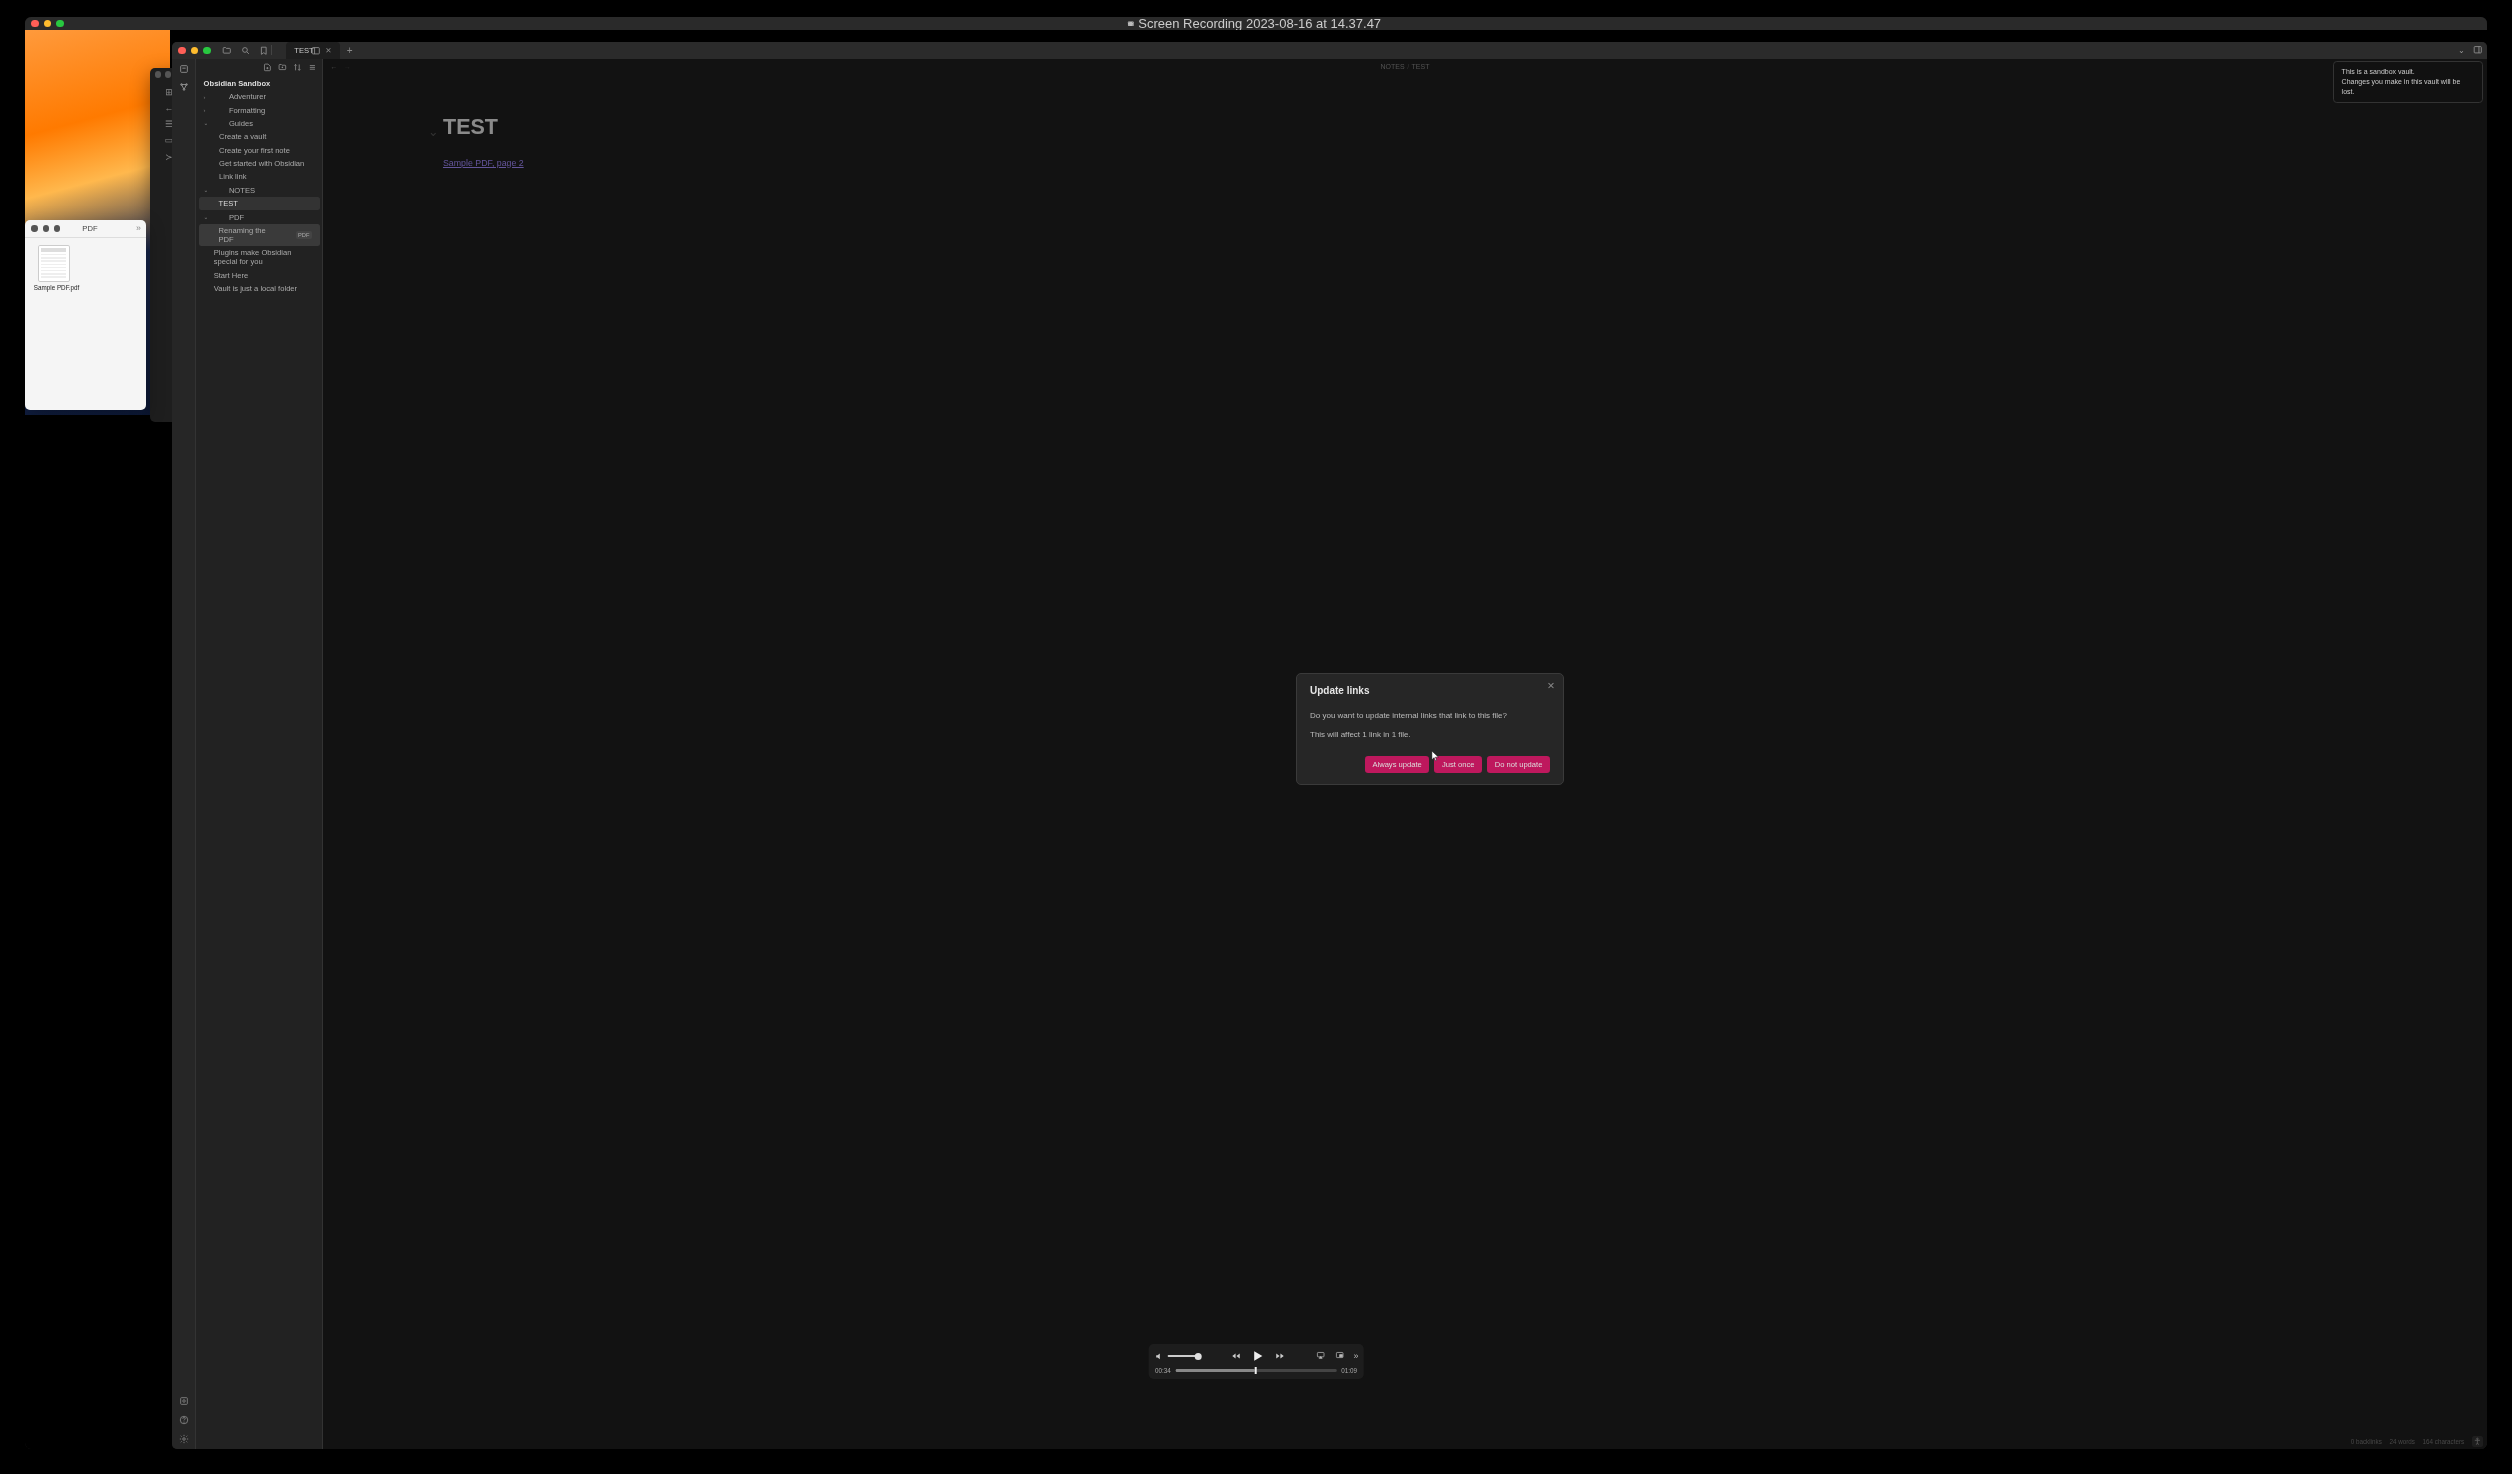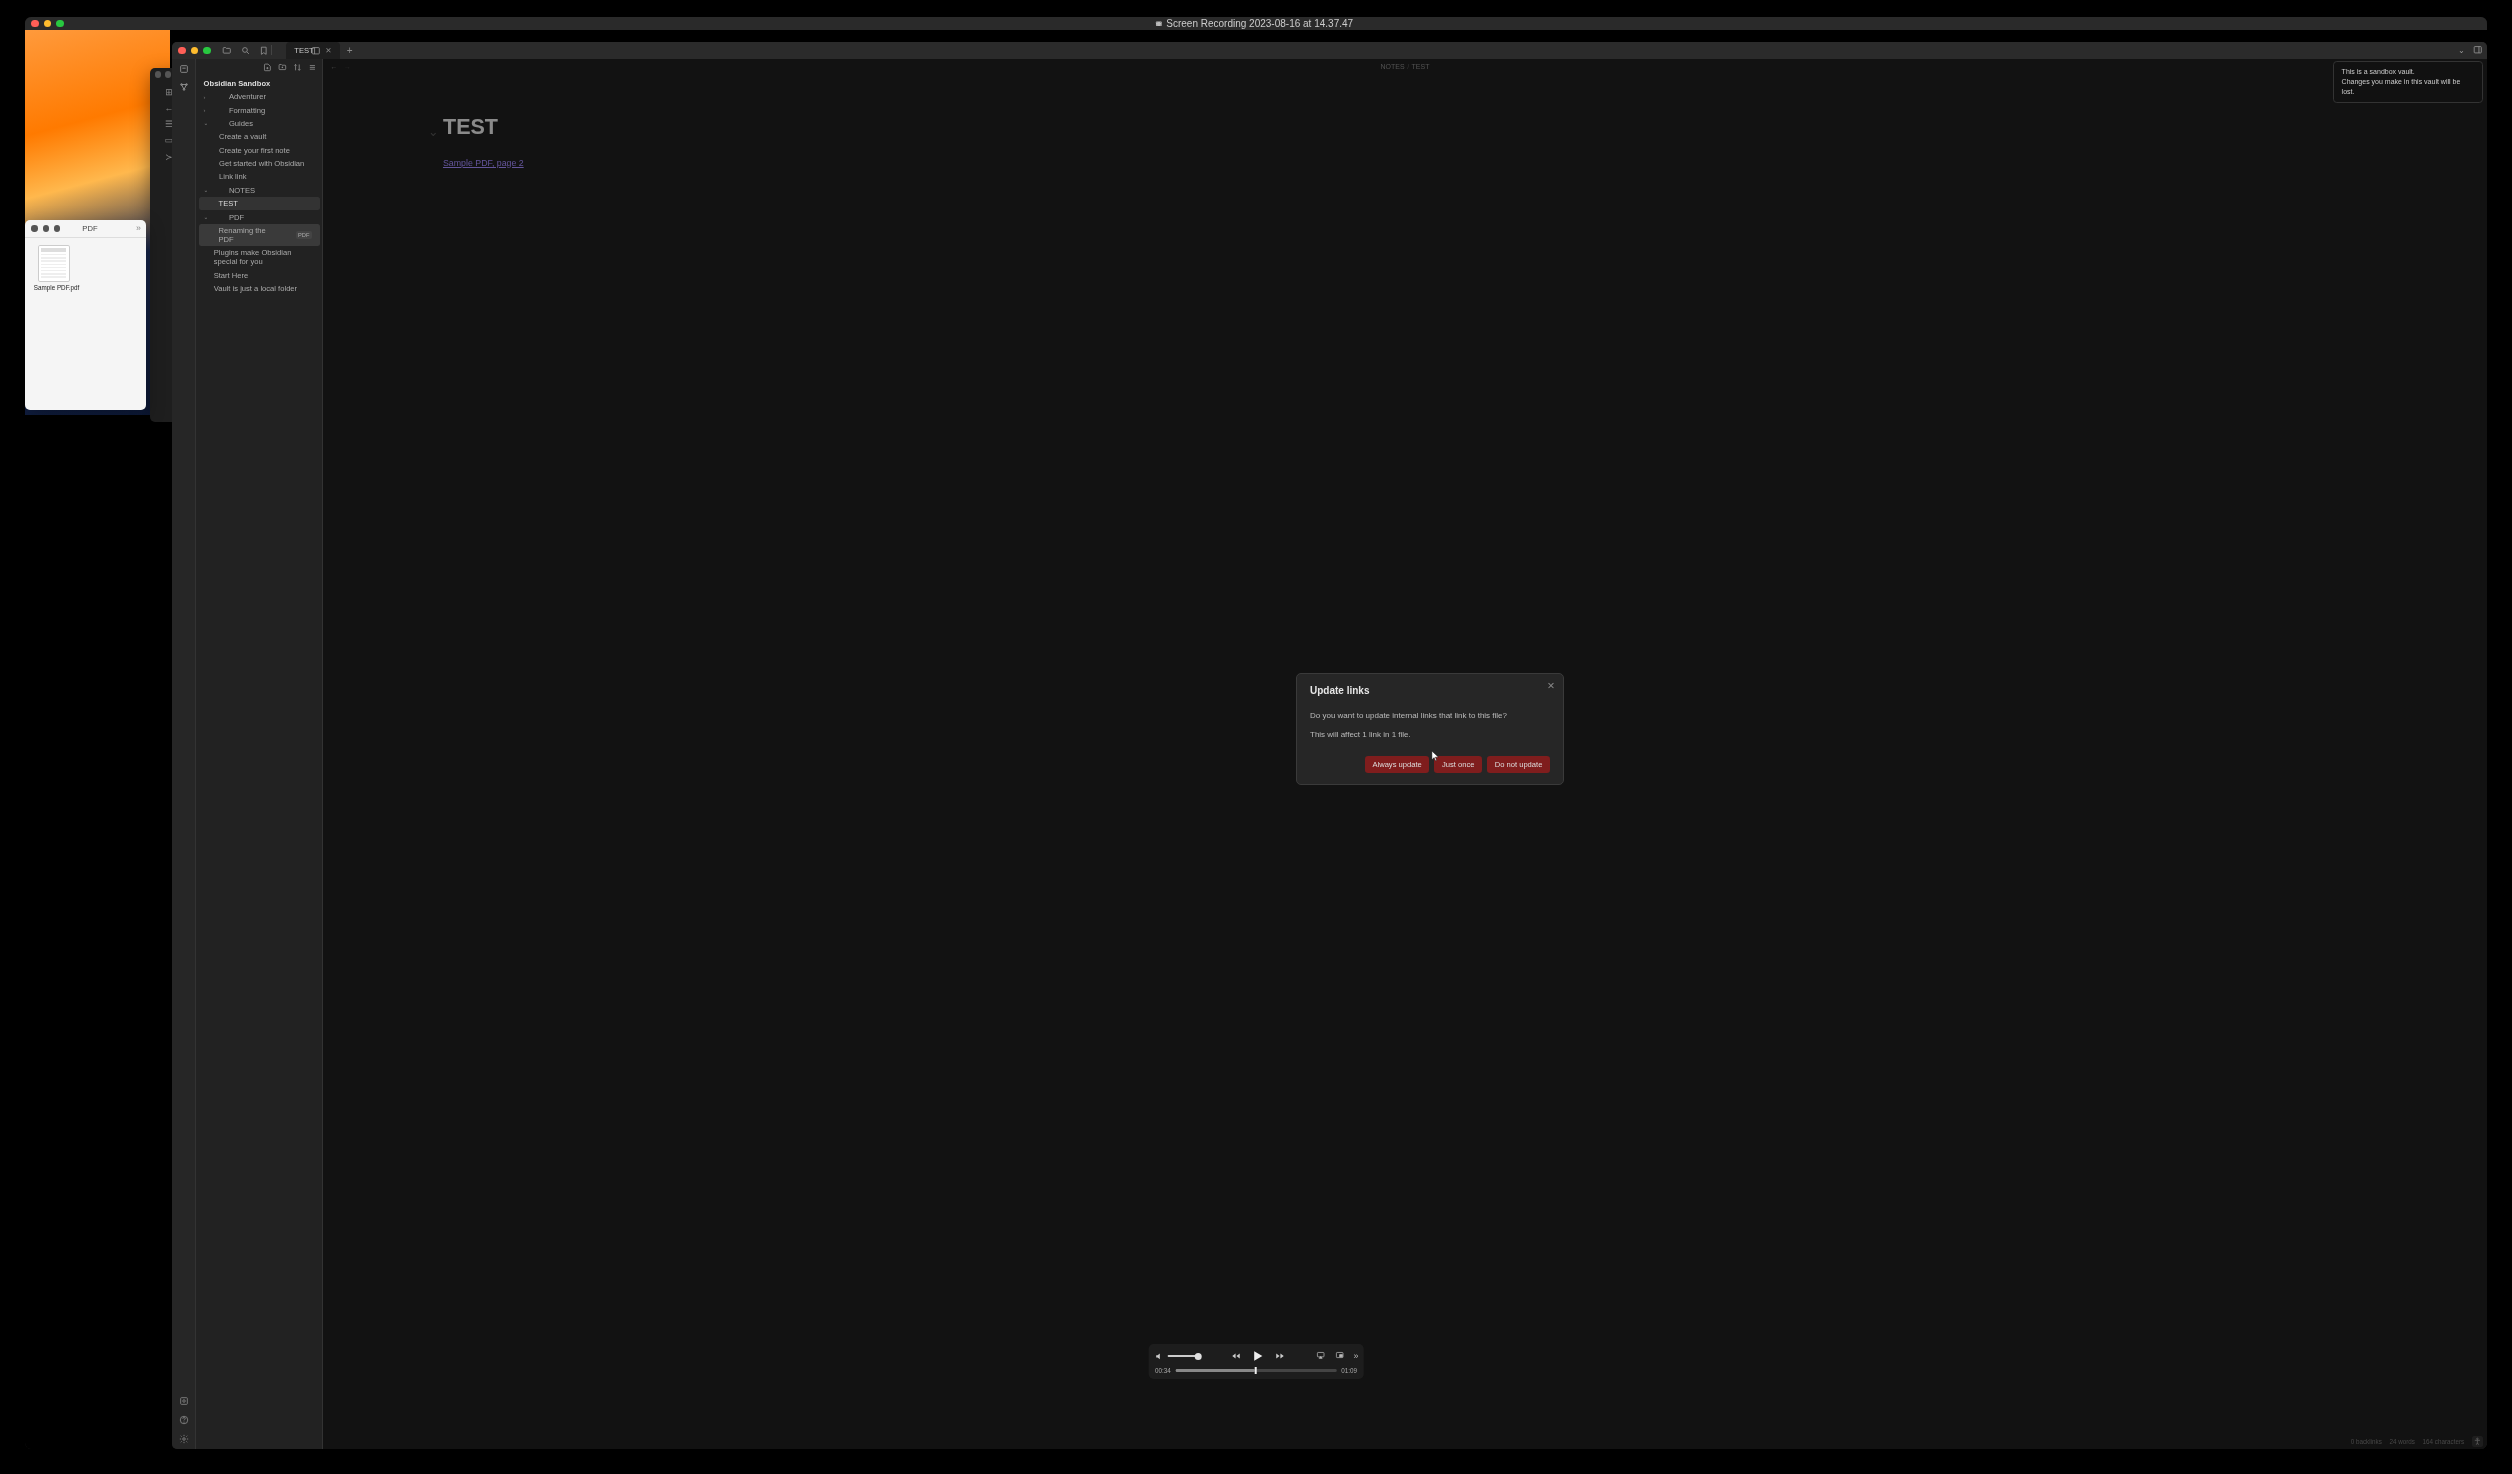--- a/index.html
+++ b/index.html
@@ -42,21 +42,21 @@
     display: inline-block;
   }
   .t-red { background:#ff5f57; }
   .t-yellow { background:#febc2e; }
   .t-green { background:#28c840; }
   .t-dim { background:#555; }
   .qt-title {
     position: absolute;
     left: 0; right: 4px;
     text-align: center;
-    font-size: 10px;
+    font-size: 13px;
     color: #ccc;
     display: flex;
     gap: 3.8px;
     justify-content: center;
     align-items: center;
   }
   .qt-content {
     position: relative;
     height: calc(100% - 12.6px);
     background: #000;
@@ -398,21 +398,21 @@
     color:#888;
     font-size:9.5px;
     cursor:pointer;
   }
   .modal-buttons {
     display:flex;
     gap:5px;
     justify-content:flex-end;
   }
   .modal-buttons button {
-    background:#7f1d1d;
+    background:#be185d;
     color:#ddd;
     border:none;
     border-radius:3.2px;
     padding:3.8px 7.6px;
     font-size:7.6px;
     cursor:pointer;
   }
 
   .cursor {
     position:absolute;

